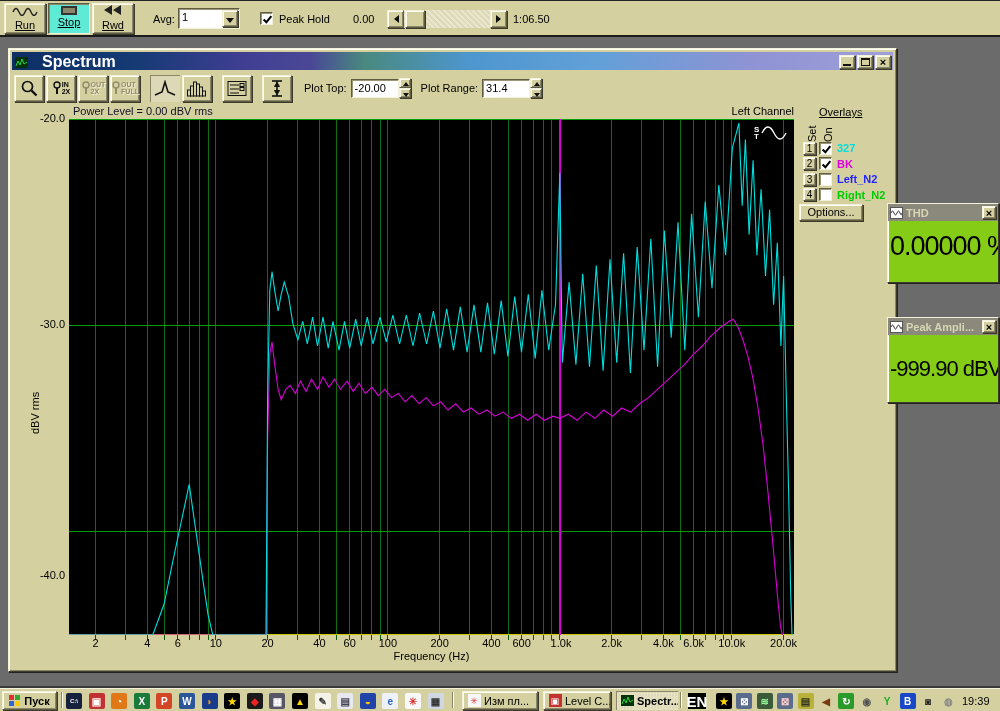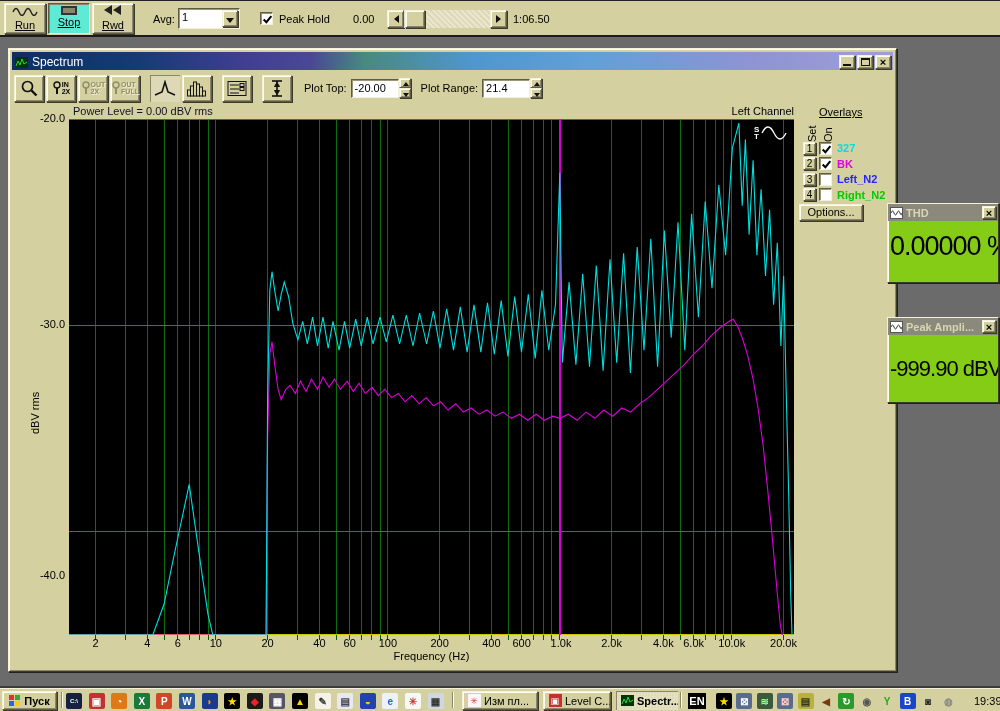--- a/index.html
+++ b/index.html
@@ -46,21 +46,21 @@
   
   #client { left:0; top:39px; width:1000px; height:649px; background:#6b6b6b; }
 
   
   #spectrum-window { left:8px; top:9px; width:889px; height:624px; background:#d4d0a0;
     border:1px solid; border-color:#f4f1da #3c3a2a #3c3a2a #f4f1da;
     box-shadow: inset 1px 1px 0 #fffdf0, inset -1px -1px 0 #8a866a, 1px 1px 0 #222; }
   #spec-titlebar { left:3px; top:3px; right:3px; height:18px; padding:2px 2px 0 3px;
     background:linear-gradient(90deg,#0e2f66 0%,#153a74 14%,#3f3e92 26%,#4a4896 34%,#49897f 40%,#4e96cf 52%,#62a0d8 66%,#8f93d4 84%,#9f9fd8 100%);
     display:flex; align-items:center; }
-  #spec-title { color:#fff; font-weight:normal; font-size:12px; margin-left:4px; flex:1; }
+  #spec-title { color:#fff; font-weight:bold; font-size:16px; margin-left:14px; flex:1; }
   .cap-btn { width:16px; height:14px; margin-left:2px; position:relative; font-weight:bold;
     font-size:11px; text-align:center; line-height:12px; }
   .min-glyph { position:absolute; left:3px; bottom:2px; width:8px; height:2px; background:#111; }
   .max-glyph { position:absolute; left:3px; top:2px; width:9px; height:8px; border:1px solid #111; border-top-width:2px; }
 
   #spec-toolbar { left:5px; top:24px; height:30px; right:5px; display:flex; align-items:center; }
   .tbtn { width:30px; height:27px; margin-right:2px; display:flex; align-items:center; justify-content:center; }
   .tbtn.pressed { background:#ddd9b6; border-color:#5f5c41 #f4f1da #f4f1da #5f5c41; box-shadow: inset 1px 1px 0 #8a866a; }
   .tbtn .two { font-size:7px; line-height:7px; font-weight:bold; text-align:left; }
   .tbtn.disabled { color:#918d6c; }
@@ -117,22 +117,22 @@
   #start-button svg { margin-right:3px; }
   .tb-div { position:absolute; top:3px; height:16px; }
   .ql-icon, .tray-icon { position:absolute; top:4px; width:16px; height:16px; font-size:10px; font-weight:bold;
     display:flex; align-items:center; justify-content:center; overflow:hidden; border-radius:2px; }
   .task-btn { position:absolute; top:2px; height:19px; display:flex; align-items:center; padding:0 4px; font-size:11px; white-space:nowrap; overflow:hidden; }
   .task-btn .ticon { width:14px; height:14px; margin-right:3px; flex:none; display:flex; align-items:center; justify-content:center; font-size:9px; }
   .task-btn.active { font-weight:bold; background:#e6e2c2;
     background-image:repeating-conic-gradient(#e6e2c2 0 25%,#dcd8b8 0 50%); background-size:3px 3px;
     border-color:#5f5c41 #f4f1da #f4f1da #5f5c41; box-shadow: inset 1px 1px 0 #8a866a; }
   #lang-indicator { left:688px; top:4px; width:18px; height:16px; background:#000000; color:#fff;
-    font-size:11px; font-weight:bold; display:flex; align-items:center; justify-content:center; }
-  #clock { left:962px; top:6px;margin-left:12px; }
+    font-size:15px; font-weight:bold; display:flex; align-items:center; justify-content:center; }
+  #clock { left:962px; top:6px; }
 </style>
 </head>
 <body>
 
 <div id="top-toolbar" class="abs">
   <div class="abs big-btn raised" style="left:4px">
     <svg width="26" height="12" viewBox="0 0 26 12">
         <path d="M1 8 Q4 1 7 8 T13 8 T19 8 T25 8" fill="none" stroke="#222" stroke-width="1.4"></path>
       </svg>
     <span class="lbl"><u>Run</u></span>
@@ -262,21 +262,21 @@
             </svg>
           </div>
         </span>
       <span class="tb-label">Plot Top:</span>
       <span class="plotfield field">-20.00</span>
       <span class="spin">
           <div class="raised up"></div>
           <div class="raised dn"></div>
         </span>
       <span class="tb-label">Plot Range:</span>
-      <span class="plotfield field">21.4</span>
+      <span class="plotfield field">31.4</span>
       <span class="spin">
           <div class="raised up"></div>
           <div class="raised dn"></div>
         </span>
     </div>
 
     <span class="abs" id="power-level">Power Level = 0.00 dBV rms</span>
     <span class="abs" id="left-channel">Left Channel</span>
 
     <div class="abs" id="plot-canvas"><svg width="725" height="524" xmlns="http://www.w3.org/2000/svg">

